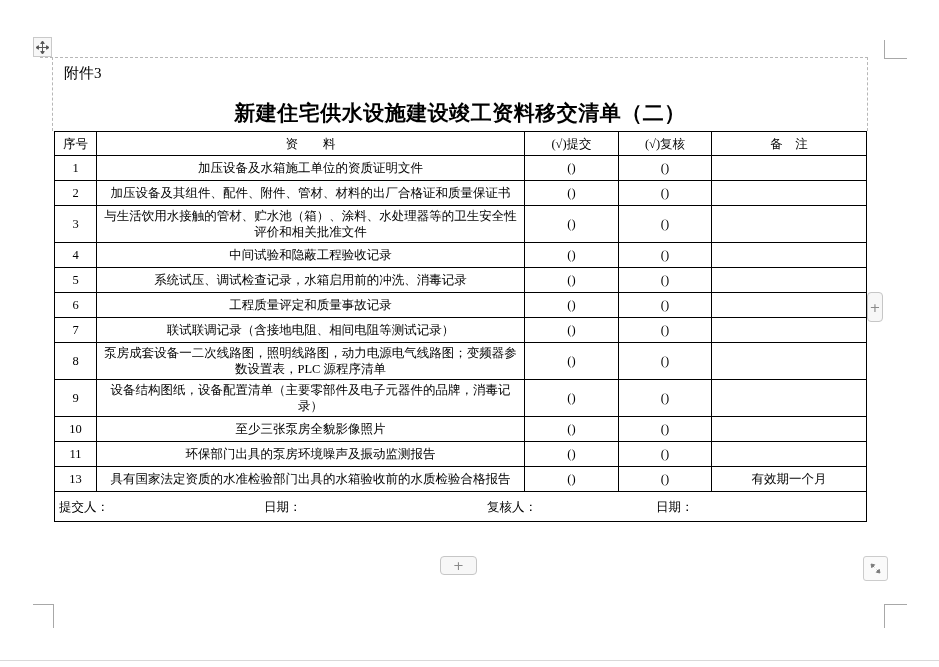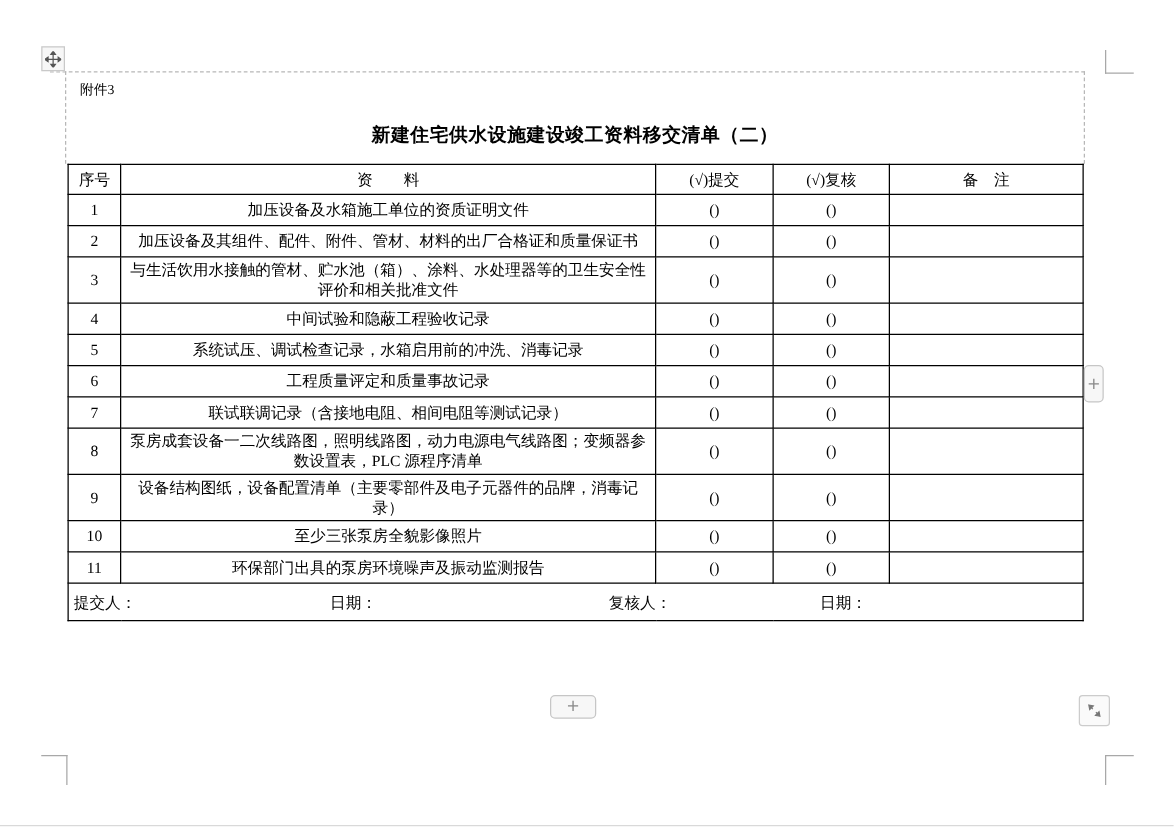--- a/index.html
+++ b/index.html
@@ -31,24 +31,24 @@
     display:flex;align-items:center;justify-content:center;box-sizing:border-box;cursor:pointer;
   }
   .plus-col{left:867px;top:292px;width:16px;height:30px;font-size:13px;}
   .plus-row{left:440px;top:556px;width:37px;height:19px;font-size:13px;}
   .resize-handle{
     position:absolute;left:863px;top:556px;width:25px;height:25px;
     background:#fafafa;border:1px solid #cccccc;border-radius:3px;box-sizing:border-box;
     display:flex;align-items:center;justify-content:center;cursor:nwse-resize;
   }
 
-  .attachment{position:absolute;left:64px;top:64px;font-size:11px;}
+  .attachment{position:absolute;left:64px;top:64px;font-size:15px;}
   .doc-title{
     position:absolute;left:54px;top:99px;width:812px;text-align:center;
-    font-size:15px;font-weight:bold;letter-spacing:0.5px;
+    font-size:21px;font-weight:bold;letter-spacing:0.5px;
   }
 
   table.checklist{
     position:absolute;left:54px;top:131px;width:812px;
     border-collapse:collapse;table-layout:fixed;
     font-size:12.5px;line-height:16px;
   }
   .checklist th,.checklist td{
     border:1px solid #000;padding:2px 3px;text-align:center;vertical-align:middle;
     font-weight:normal;overflow:hidden;
@@ -186,20 +186,27 @@
         <td>()</td>
         <td></td>
       </tr>
       <tr>
         <td>11</td>
         <td>环保部门出具的泵房环境噪声及振动监测报告</td>
         <td>()</td>
         <td>()</td>
         <td></td>
       </tr>
+      <tr>
+        <td>13</td>
+        <td>具有国家法定资质的水准检验部门出具的水箱验收前的水质检验合格报告</td>
+        <td>()</td>
+        <td>()</td>
+        <td>有效期一个月</td>
+      </tr>
     </tbody>
   <tfoot>
     <tr class="footer-row">
       <td class="footer-cell" colspan="5">
         <span class="f-submitter">提交人：</span>
         <span class="f-date1">日期：</span>
         <span class="f-reviewer">复核人：</span>
         <span class="f-date2">日期：</span>
       </td>
     </tr>

